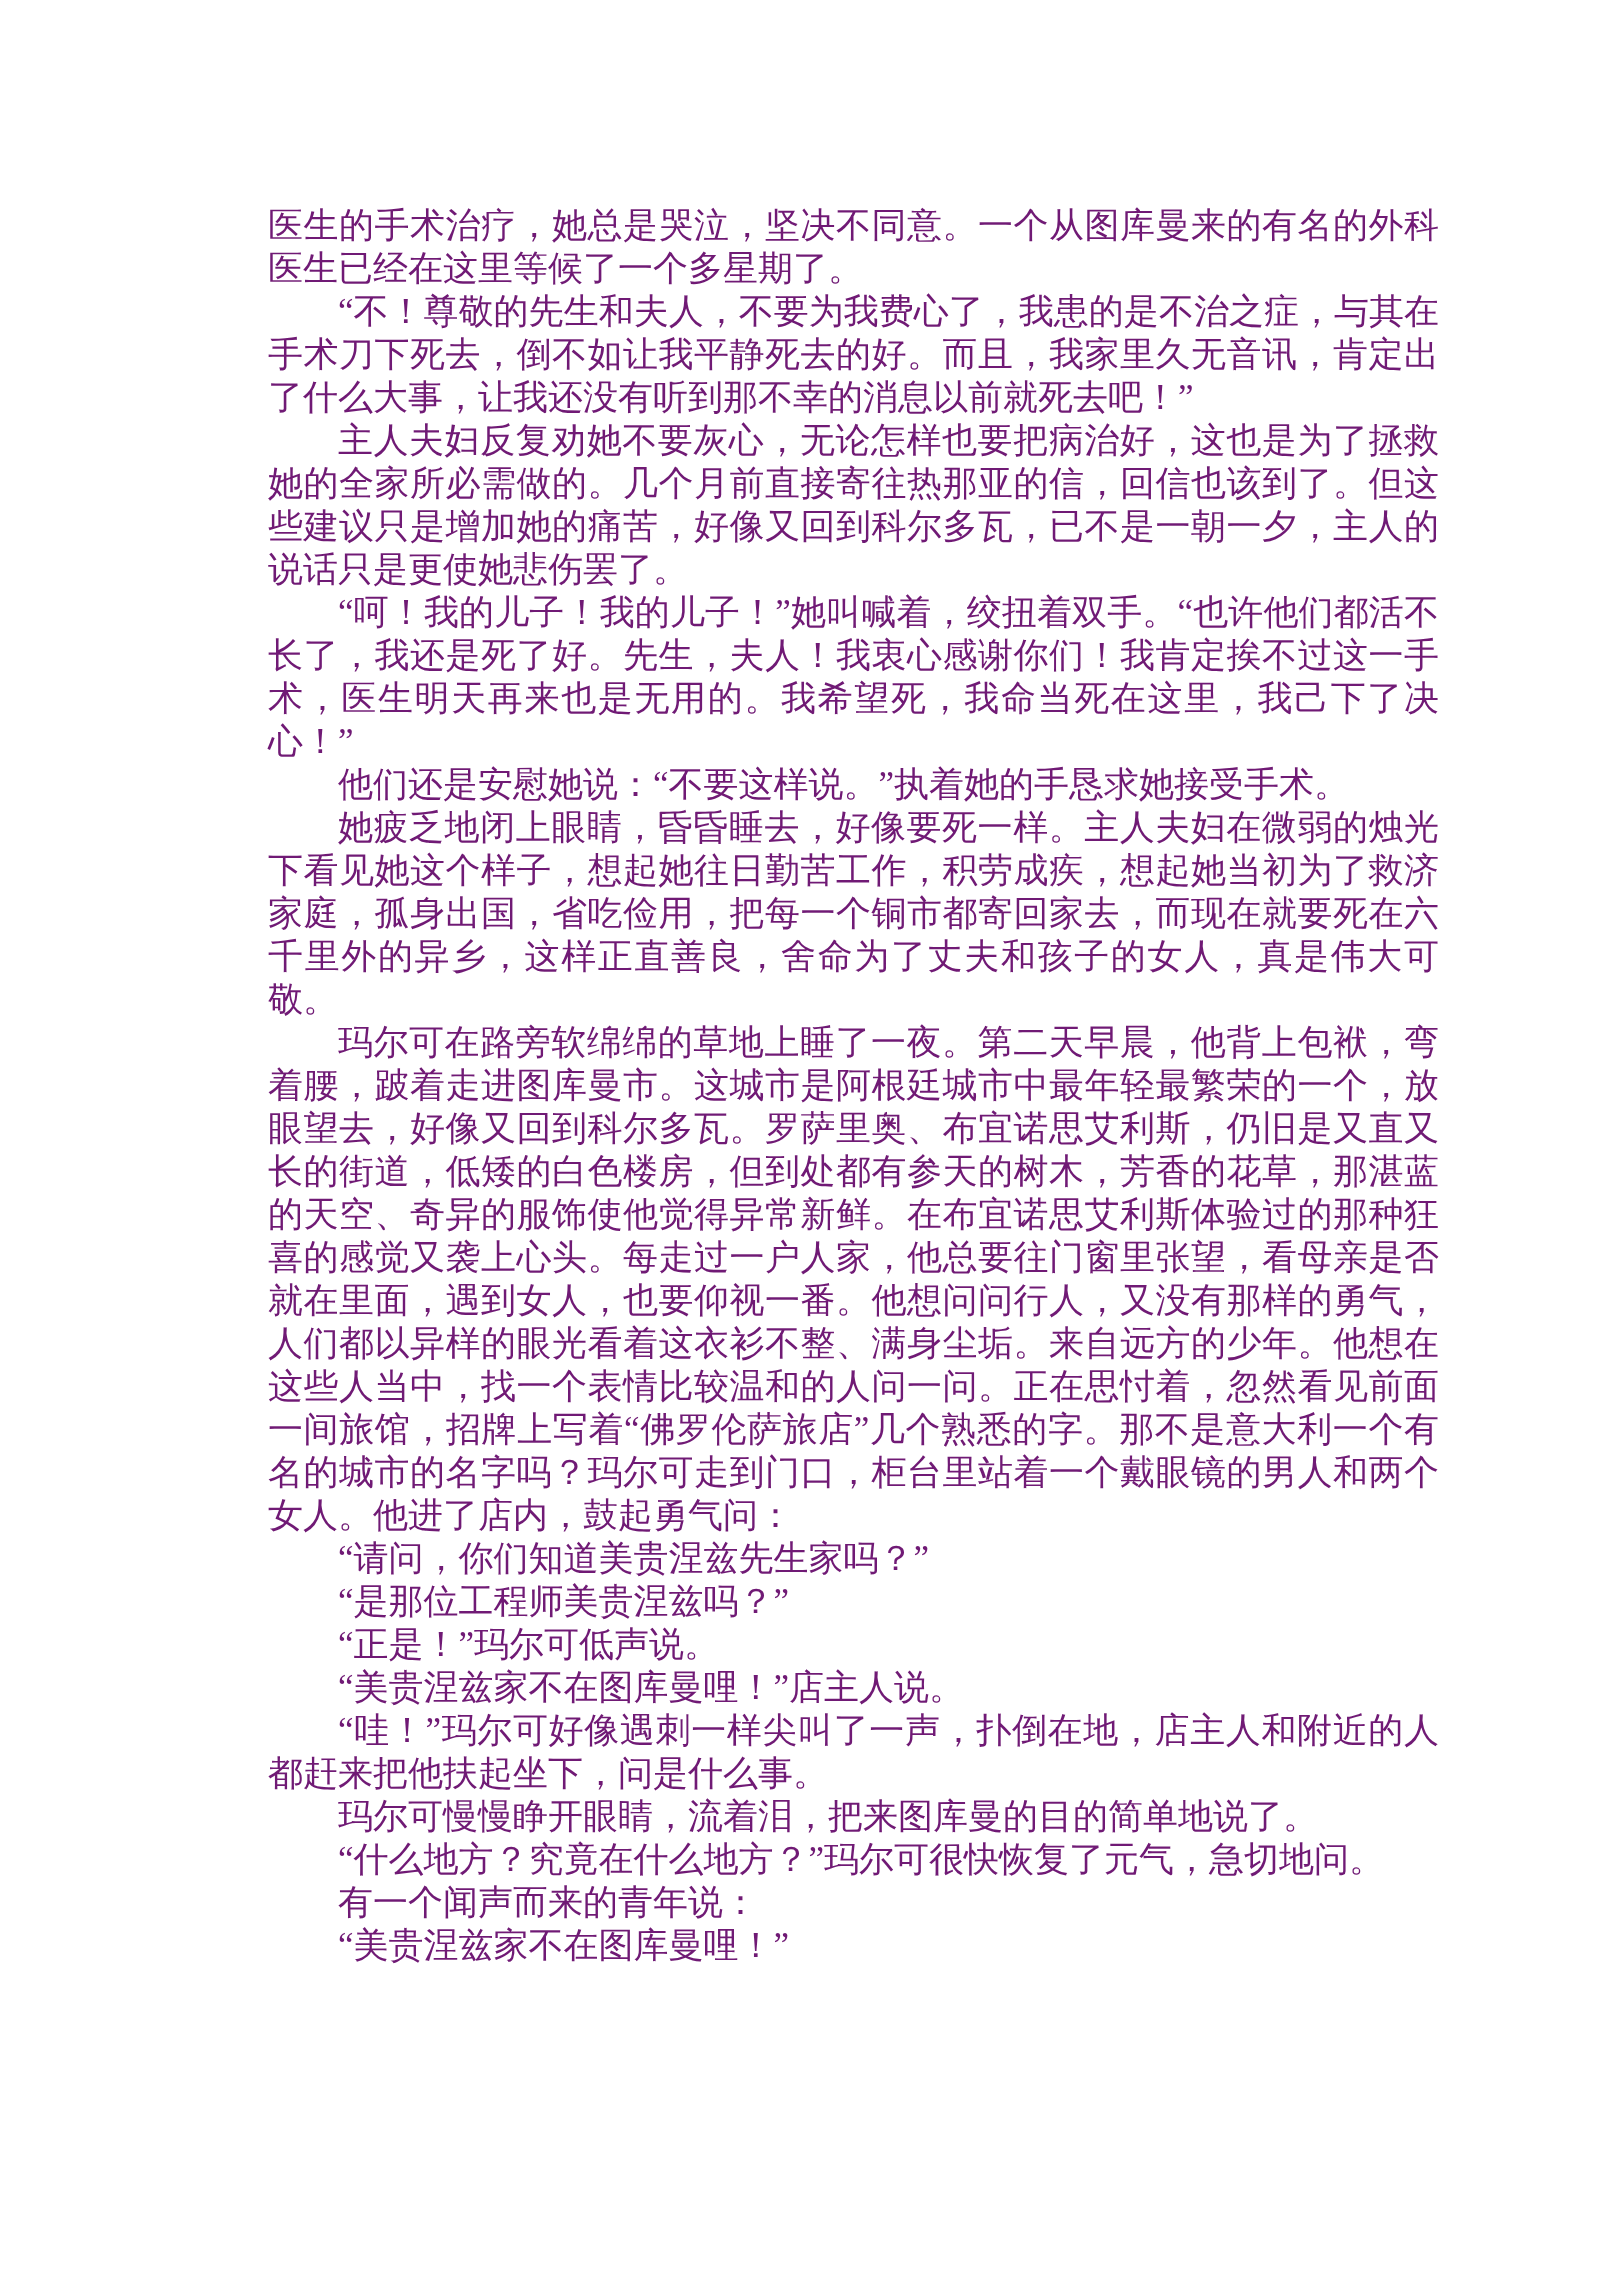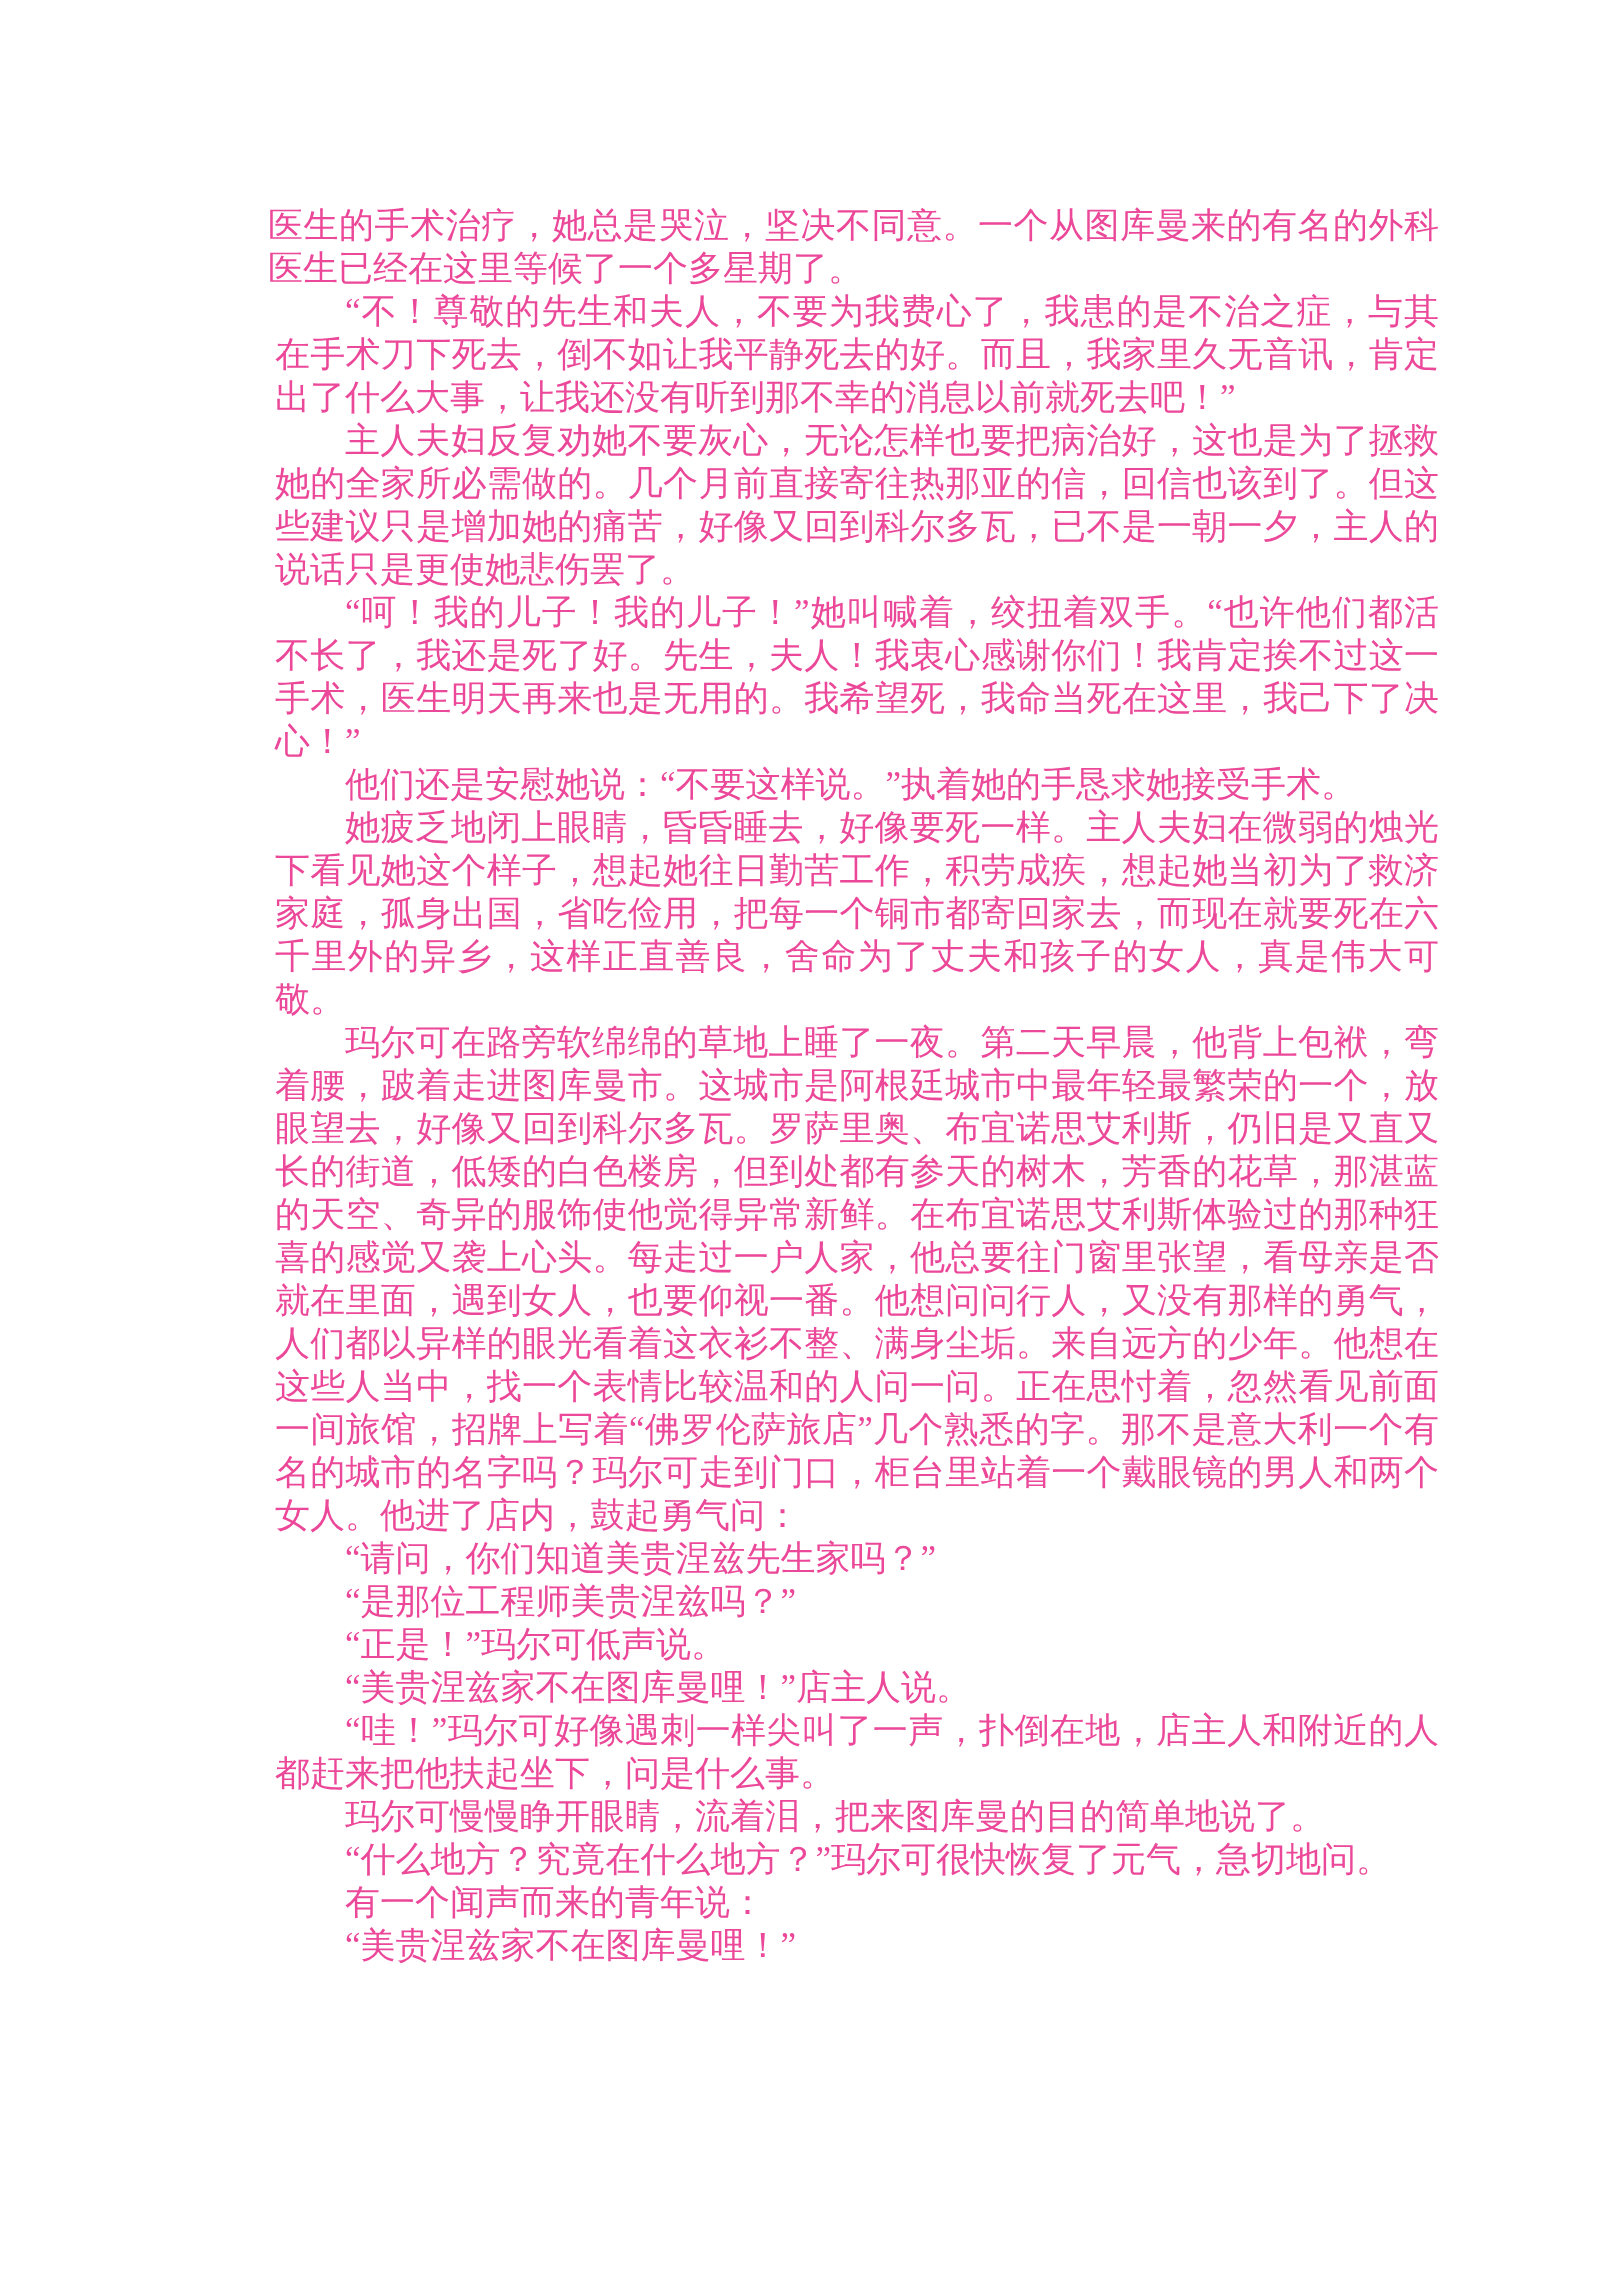--- a/index.html
+++ b/index.html
@@ -12,33 +12,32 @@
     width: 1622px;
     height: 2292px;
     background: #ffffff;
     overflow: hidden;
   }
   .text-block {
     position: absolute;
     left: 268px;
     top: 204px;
     width: 1171px;
-    color: #ec4899;
+    color: #701a75;
     font-family: "Liberation Serif", serif;
     font-size: 35px;
     line-height: 43px;
   }
   .text-block p {
     margin: 0;
     padding: 0;
     text-align: justify;
   }
   .text-block p.indent {
     text-indent: 2em;
-    margin-left: 7px;
   }
 </style>
 </head>
 <body>
 
 <div class="page">
   <div class="text-block">
     <p>医生的手术治疗，她总是哭泣，坚决不同意。一个从图库曼来的有名的外科医生已经在这里等候了一个多星期了。</p>
     <p class="indent">“不！尊敬的先生和夫人，不要为我费心了，我患的是不治之症，与其在手术刀下死去，倒不如让我平静死去的好。而且，我家里久无音讯，肯定出了什么大事，让我还没有听到那不幸的消息以前就死去吧！”</p>
     <p class="indent">主人夫妇反复劝她不要灰心，无论怎样也要把病治好，这也是为了拯救她的全家所必需做的。几个月前直接寄往热那亚的信，回信也该到了。但这些建议只是增加她的痛苦，好像又回到科尔多瓦，已不是一朝一夕，主人的说话只是更使她悲伤罢了。</p>

